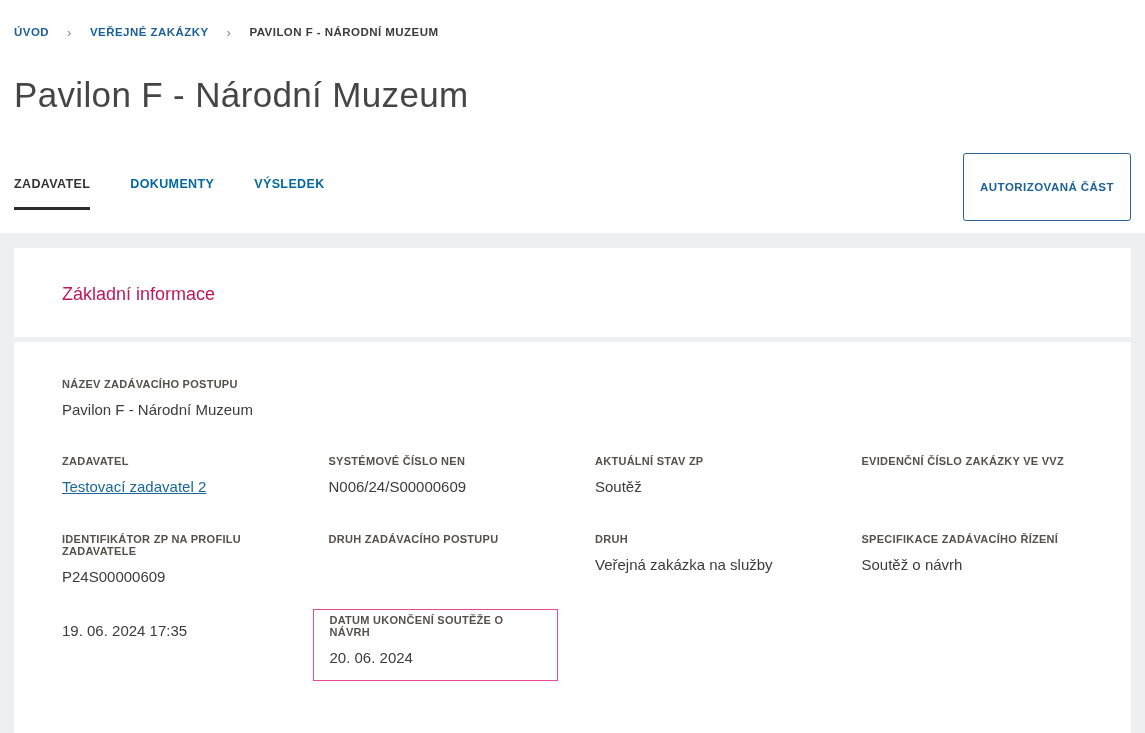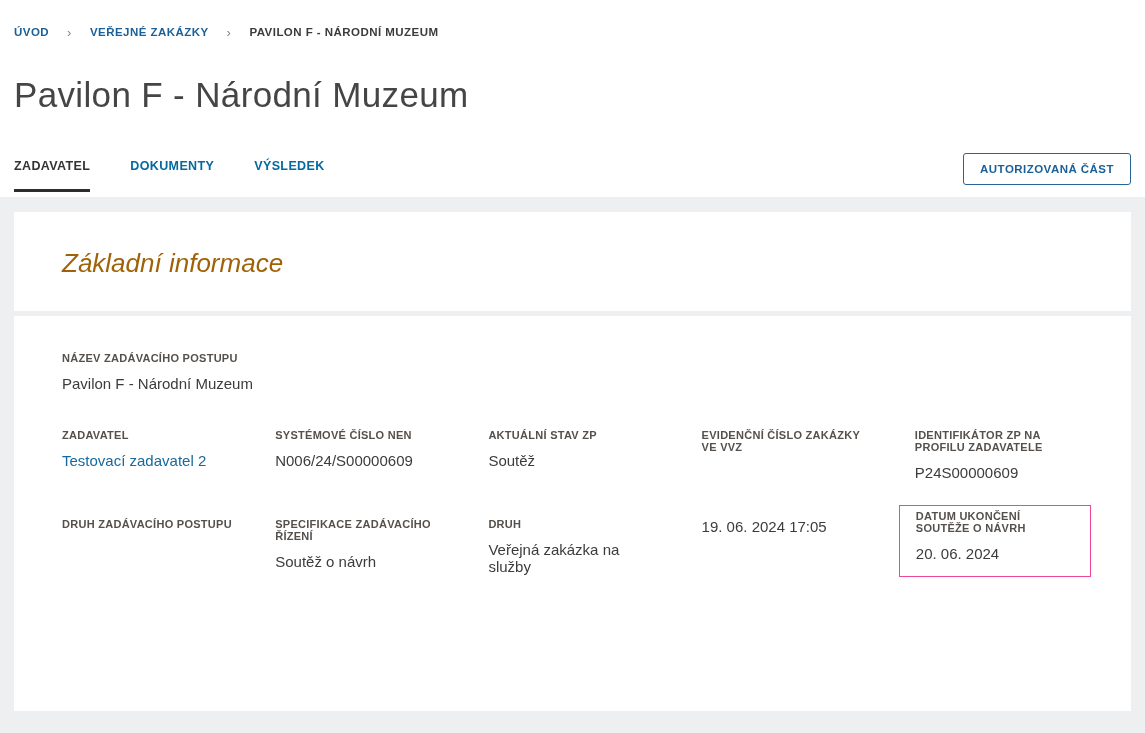--- a/index.html
+++ b/index.html
@@ -68,65 +68,65 @@
   }
   .auth-btn {
     background: #ffffff;
     border: 1px solid #2a6496;
     border-radius: 3px;
     color: #1a5f98;
     font-family: "Liberation Sans", sans-serif;
     font-size: 11.5px;
     font-weight: 700;
     letter-spacing: .04em;
-    padding: 9px 16px;
+    padding: 27px 16px;
     margin-bottom: 12px;
     cursor: pointer;
   }
 
   
   .content { margin: 15px 14px 0 14px; }
   .card-head {
     background: #ffffff;
     padding: 36px 48px 32px 48px;
     margin-bottom: 5px;
   }
   .card-head h2 {
-    font-size: 26px;
+    font-size: 18px;
     font-weight: 400;
-    color: #a16207;
-    font-style: italic;
+    color: #be185d;
   }
   .card-body {
     background: #ffffff;
     padding: 36px 40px 46px 48px;
     min-height: 395px;
   }
   .grid {
     display: grid;
-    grid-template-columns: repeat(5, 1fr);
+    grid-template-columns: repeat(4, 1fr);
     column-gap: 24px;
     row-gap: 29px;
     gap: 37px;
   }
   .span3 { grid-column: 1 / -1; }
   .flabel {
     font-size: 11px;
     font-weight: 700;
     letter-spacing: .025em;
     color: #55504c;
     margin-bottom: 11px;
   }
   .fvalue {
     font-size: 15px;
     color: #3c3c3c;
   }
   a.fvalue-link {
     font-size: 15px;
     color: #17689b;
+    text-decoration: underline;
     cursor: pointer;
   }
   .highlight {
     border: 1px solid #ec4899;
     padding: 4px 16px 14px 16px;
     width: fit-content;
     margin: -13px 0 0 -16px;
   }
 </style>
 </head>
@@ -184,29 +184,29 @@
       </div>
       <div class="field">
         <div class="flabel">IDENTIFIKÁTOR ZP NA PROFILU ZADAVATELE</div>
         <div class="fvalue">P24S00000609</div>
       </div>
       <div class="field">
         <div class="flabel">DRUH ZADÁVACÍHO POSTUPU</div>
       </div>
 
       <div class="field">
+        <div class="flabel">DRUH</div>
+        <div class="fvalue">Veřejná zakázka na služby</div>
+      </div>
+      <div class="field">
         <div class="flabel">SPECIFIKACE ZADÁVACÍHO ŘÍZENÍ</div>
         <div class="fvalue">Soutěž o návrh</div>
       </div>
       <div class="field">
-        <div class="flabel">DRUH</div>
-        <div class="fvalue">Veřejná zakázka na služby</div>
-      </div>
-      <div class="field">
-        <div class="fvalue">19. 06. 2024 17:05</div>
+        <div class="fvalue">19. 06. 2024 17:35</div>
       </div>
 
       <div class="field">
         <div class="highlight">
           <div class="flabel">DATUM UKONČENÍ SOUTĚŽE O NÁVRH</div>
           <div class="fvalue">20. 06. 2024</div>
         </div>
       </div>
 
     </div>

